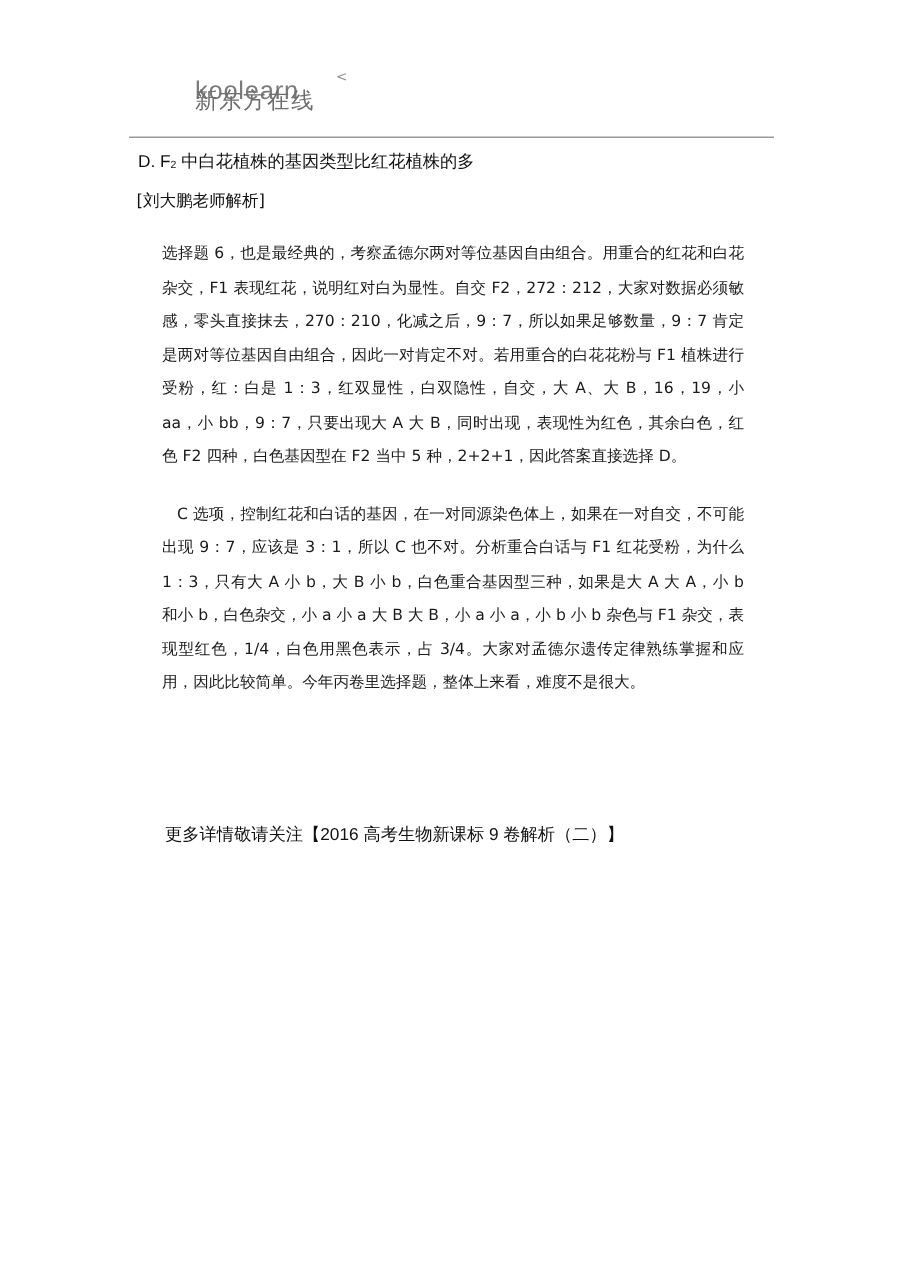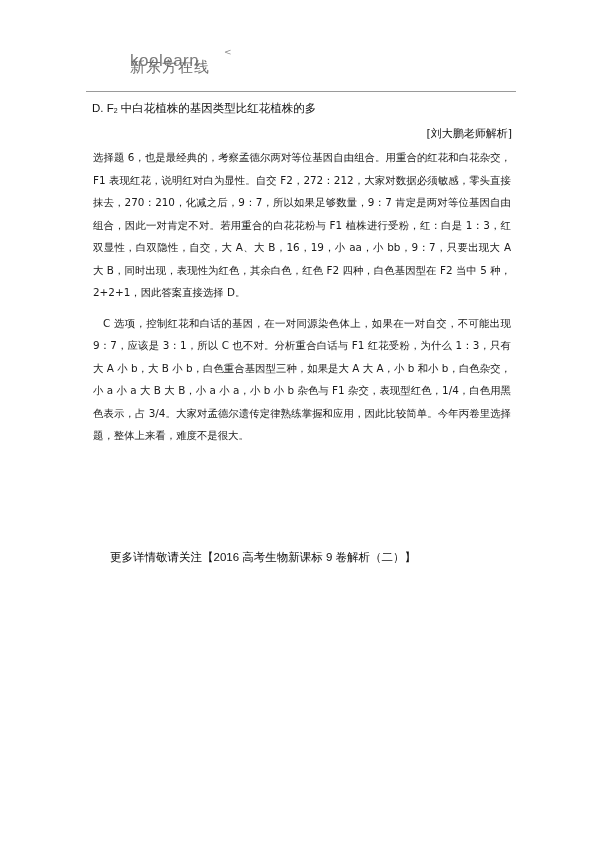--- a/index.html
+++ b/index.html
@@ -74,26 +74,25 @@
     }
     .option-d sub {
       font-size: 7px;
       vertical-align: -1px;
     }
     .teacher {
       font-size: 11px;
       line-height: 16px;
       margin: 0 0 4px -1px;
       color: #111;
-      text-align: right;
     }
     .para {
       font-size: 10.4px;
       line-height: 22.5px;
-      margin: 1px;
+      margin: 16px;
       text-align: justify;
       color: #1a1a1a;
     }
     .para.indent1 { text-indent: 20px; margin-top: 8px; }
     .para.indent2 { text-indent: 18px; margin-top: 8px; }
     .para.indent3 { text-indent: 10px; margin-top: 8px; }
     .more {
       position: absolute;
       left: 110px;
       top: 549px;

